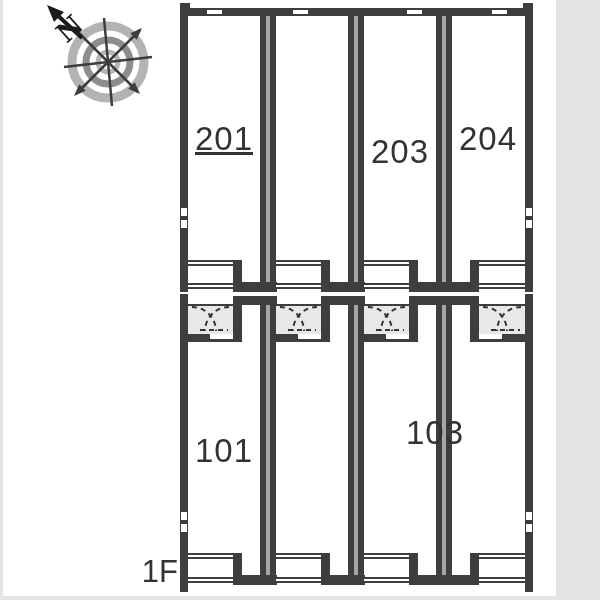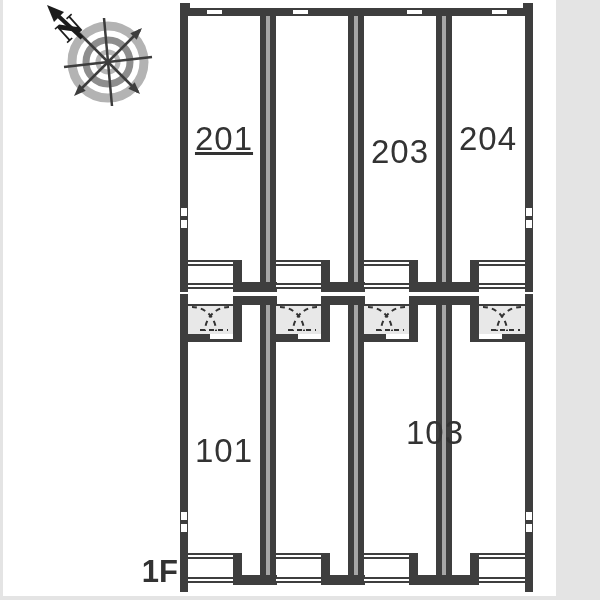--- a/index.html
+++ b/index.html
@@ -23,21 +23,21 @@
   .unit-num{
     position:absolute;width:72px;height:36px;line-height:36px;
     text-align:center;font-size:33px;letter-spacing:1px;
     color:var(--text,#333);
   }
   .floor-label{
     position:absolute;left:126px;width:52px;height:31px;line-height:31px;
     text-align:right;font-size:31px;color:var(--text,#333);
   }
   #fl-2f{top:263px;}
-  #fl-1f{top:556px;font-weight:bold;}
+  #fl-1f{top:556px;}
   svg{position:absolute;}
   #compass{left:38px;top:2px;width:140px;height:120px;}
   #arcs{left:0;top:0;width:600px;height:600px;pointer-events:none;}
 </style>
 </head>
 <body>
 
 <div id="canvas" style="--wall: #3e3e3e; --divcore: #a6a6a6; --porch: #e8e8e8; --margin: #e4e4e4; --text: #333333; --canvas: #ffffff;">
 
   <div class="margin-strip" id="ms-right"></div>

